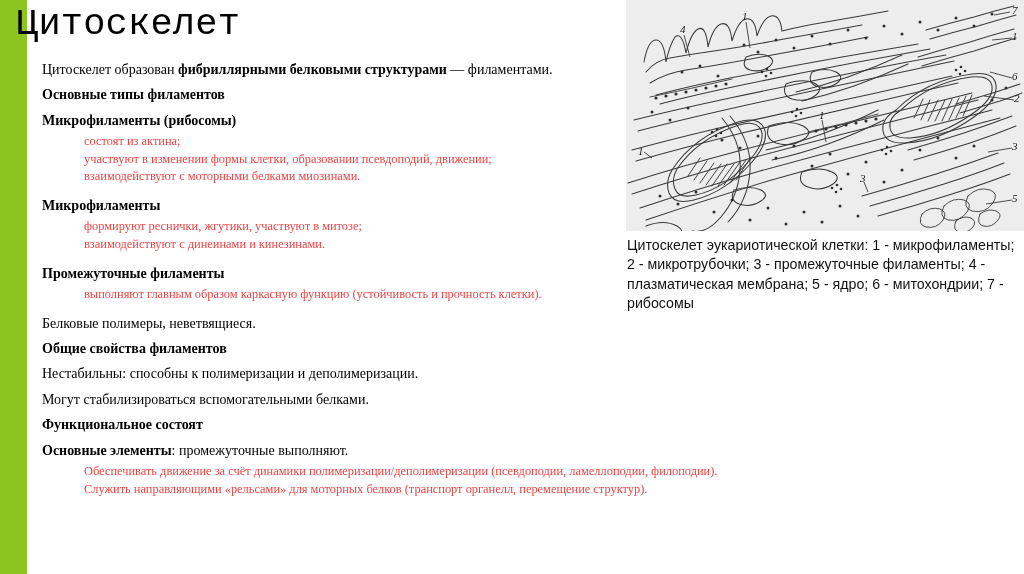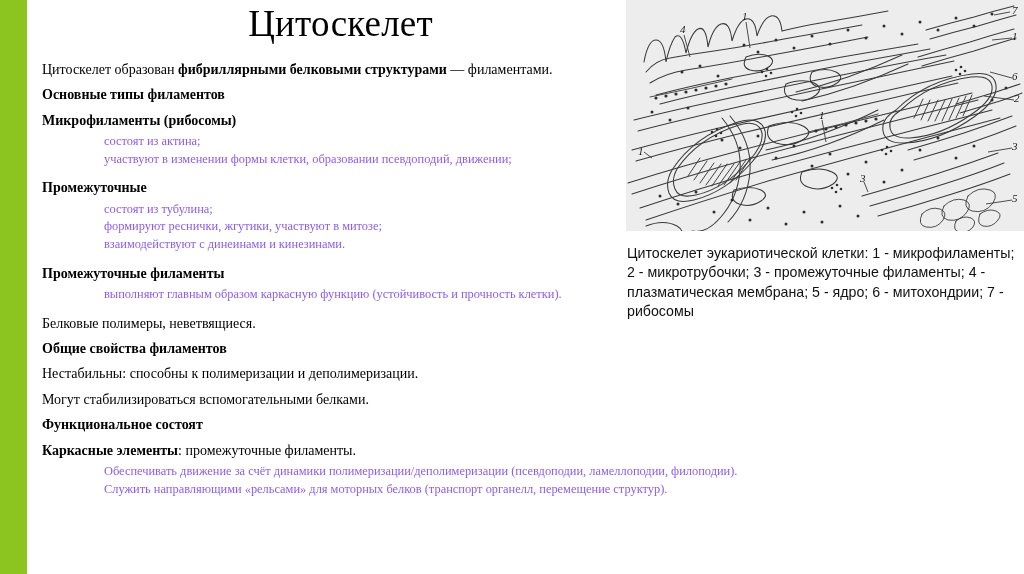--- a/index.html
+++ b/index.html
@@ -23,30 +23,29 @@
     left: 0;
     top: 0;
     width: 27px;
     height: 574px;
     background: #8CC520;
   }
 
   
   #slide-title {
     position: absolute;
-    left: 44px;
+    left: 16px;
     top: 2px;
     width: 593px;
-    text-align: center;
     font-size: 37px;
     line-height: 44px;
     font-weight: normal;
     letter-spacing: 0.2px;
     color: #000000;
-    font-family: Liberation Serif, serif;
+    font-family: Liberation Mono, monospace;
   }
 
   
   #body-column {
     position: absolute;
     left: 42px;
     top: 57px;
     width: 578px;
   }
 
@@ -55,43 +54,43 @@
     line-height: 25.4px;
     white-space: nowrap;
     color: #000000;
   }
   .line.bold { font-weight: bold; }
   .line b { font-weight: bold; }
 
   .subline {
     font-size: 12.4px;
     line-height: 17.6px;
-    margin-left: 62px;
+    margin-left: 42px;
     white-space: nowrap;
-    color: #8b5cf6;
+    color: #ef4444;
   }
   .gap-md { height: 7px; }
 
   
   #illustration-figure {
     position: absolute;
     left: 626px;
     top: 0px;
     width: 398px;
     height: 231px;
     background: #ededed;
     overflow: hidden;
   }
   #illustration-figure svg { display: block; }
 
   
   #illustration-caption {
     position: absolute;
     left: 627px;
-    top: 244px;
+    top: 236px;
     width: 392px;
     font-family: "Liberation Sans", "DejaVu Sans", sans-serif;
     font-size: 14.2px;
     line-height: 19.4px;
     color: #111111;
   }
 </style>
 </head>
 <body>
 
@@ -101,39 +100,39 @@
 
 <div id="body-column">
 
   <div class="line"><span>Цитоскелет образован </span><b>фибриллярными белковыми структурами</b><span> — филаментами.</span></div>
 
   <div class="line bold">Основные типы филаментов</div>
 
   <div class="line bold">Микрофиламенты (рибосомы)</div>
   <div class="subline">состоят из актина;</div>
   <div class="subline">участвуют в изменении формы клетки, образовании псевдоподий, движении;</div>
+  <div class="subline">взаимодействуют с моторными белками миозинами.</div>
   <div class="gap-md"></div>
 
-  <div class="line bold">Промежуточные</div>
-  <div class="subline">состоят из тубулина;</div>
+  <div class="line bold">Микрофиламенты</div>
   <div class="subline">формируют реснички, жгутики, участвуют в митозе;</div>
   <div class="subline">взаимодействуют с динеинами и кинезинами.</div>
   <div class="gap-md"></div>
 
   <div class="line bold">Промежуточные филаменты</div>
   <div class="subline">выполняют главным образом каркасную функцию (устойчивость и прочность клетки).</div>
   <div class="gap-md"></div>
 
   <div class="line">Белковые полимеры, неветвящиеся.</div>
   <div class="line bold">Общие свойства филаментов</div>
   <div class="line">Нестабильны: способны к полимеризации и деполимеризации.</div>
   <div class="line">Могут стабилизироваться вспомогательными белками.</div>
 
   <div class="line bold">Функциональное состоят</div>
-  <div class="line"><b>Каркасные элементы</b><span>: промежуточные филаменты.</span></div>
+  <div class="line"><b>Основные элементы</b><span>: промежуточные выполняют.</span></div>
   <div class="subline">Обеспечивать движение за счёт динамики полимеризации/деполимеризации (псевдоподии, ламеллоподии, филоподии).</div>
   <div class="subline">Служить направляющими «рельсами» для моторных белков (транспорт органелл, перемещение структур).</div>
 </div>
 
 <div id="illustration-figure">
   <svg width="398" height="231" viewBox="0 0 398 231" xmlns="http://www.w3.org/2000/svg">
     <rect x="0" y="0" width="398" height="231" fill="#ededed"></rect>
     <g fill="none" stroke="#3a3a3a" stroke-width="1.05" stroke-linecap="round">
 
       <path d="M18 62 q4 -22 12 -22 q8 0 10 22 q4 -18 9 -25 q7 -6 11 16 q5 -20 12 -24 q8 -4 10 18

